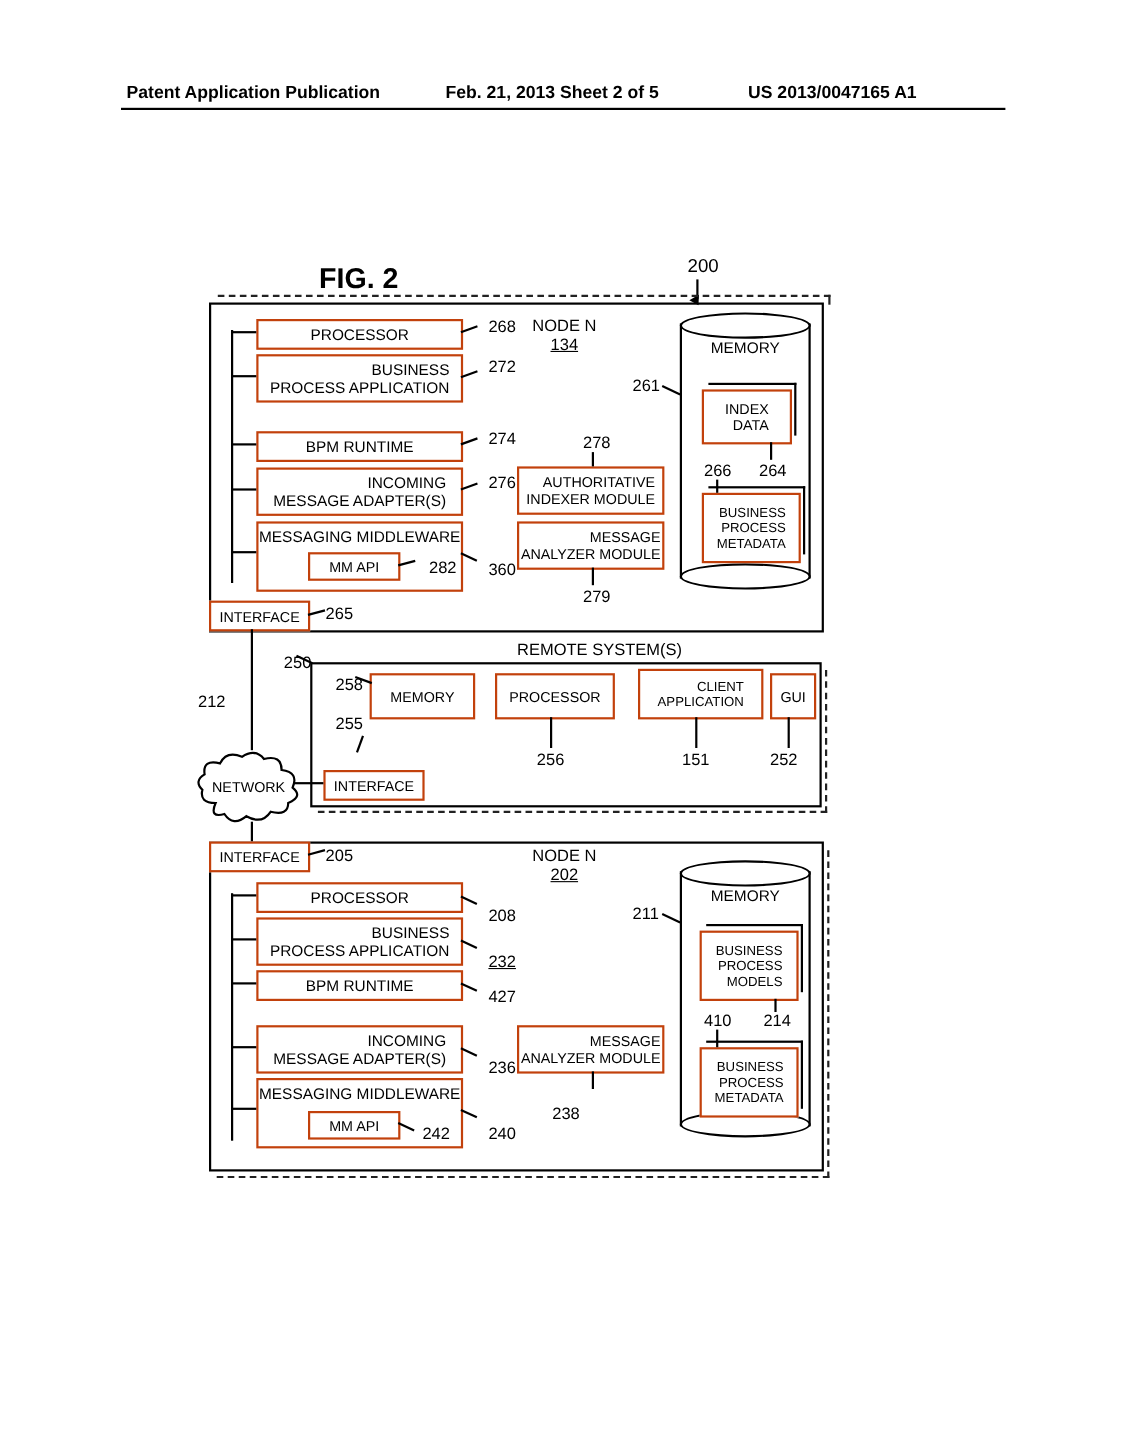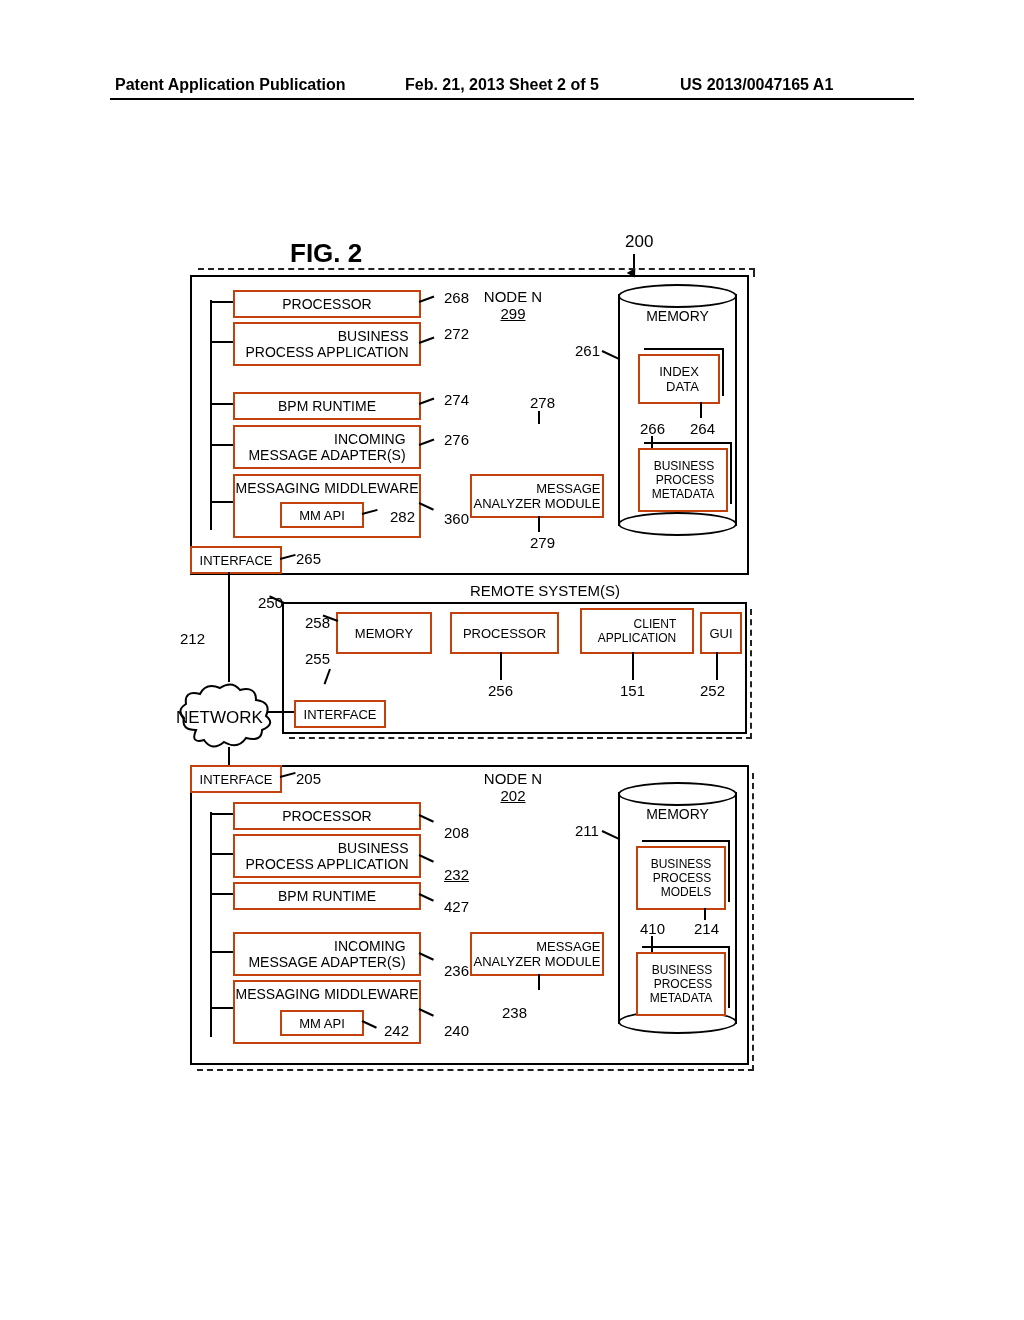--- a/index.html
+++ b/index.html
@@ -99,22 +99,22 @@
   
   .cloud {
     position: absolute;
     width: 100px;
     height: 70px;
   }
   .cloud svg { width: 100%; height: 100%; }
   .cloud .ct {
     position: absolute;
     top: 28px; left: 0; right: 0;
-    text-align: left;
-    font-size: 17px;
+    text-align: center;
+    font-size: 13px;
   }
 
   
   .lead {
     position: absolute;
     background: #000;
   }
   .tick {
     position: absolute;
     width: 16px;
@@ -155,21 +155,21 @@
   <div class="fig-label" style="top:238px;left:290px;">FIG. 2</div>
   <div class="num" style="top:232px;left:625px;font-size:17px;">200</div>
   <div class="lead" style="top:254px;left:633px;width:2px;height:18px;"></div>
   <div class="arrowhead" style="top:270px;left:628px;transform:rotate(150deg);"></div>
 
   <div class="bigbox" style="top:275px;left:190px;width:555px;height:296px;"></div>
   <div class="dash-corner-top" style="top:268px;left:198px;width:555px;height:7px;"></div>
 
   <div class="nodehdr" style="top:288px;left:468px;width:90px;">
     <div>NODE N</div>
-    <div class="ul">299</div>
+    <div class="ul">134</div>
   </div>
 
   <div class="box" style="top:290px;left:233px;width:184px;height:24px;">PROCESSOR</div>
   <div class="num" style="top:289px;left:444px;">268</div>
   <div class="tick" style="top:301px;left:419px;transform:rotate(-20deg);"></div>
 
   <div class="box" style="top:322px;left:233px;width:184px;height:40px;white-space:pre;">BUSINESS
 PROCESS APPLICATION</div>
   <div class="num" style="top:325px;left:444px;">272</div>
   <div class="tick" style="top:342px;left:419px;transform:rotate(-20deg);"></div>
@@ -184,20 +184,22 @@
   <div class="tick" style="top:444px;left:419px;transform:rotate(-20deg);"></div>
 
   <div class="box" style="top:474px;left:233px;width:184px;height:56px;align-items:flex-start;padding-top:4px;">MESSAGING MIDDLEWARE</div>
   <div class="num" style="top:510px;left:444px;">360</div>
   <div class="tick" style="top:502px;left:419px;transform:rotate(25deg);"></div>
 
   <div class="box" style="top:502px;left:280px;width:80px;height:22px;font-size:13px;">MM API</div>
   <div class="num" style="top:508px;left:390px;">282</div>
   <div class="tick" style="top:513px;left:362px;transform:rotate(-15deg);"></div>
 
+  <div class="box" style="top:424px;left:470px;width:130px;height:40px;white-space:pre;font-size:13px;">AUTHORITATIVE
+INDEXER MODULE</div>
   <div class="num" style="top:394px;left:530px;">278</div>
   <div class="lead" style="top:411px;left:538px;width:2px;height:13px;"></div>
 
   <div class="box" style="top:474px;left:470px;width:130px;height:40px;white-space:pre;font-size:13px;">MESSAGE
 ANALYZER MODULE</div>
   <div class="num" style="top:534px;left:530px;">279</div>
   <div class="lead" style="top:516px;left:538px;width:2px;height:16px;"></div>
 
   <div class="cyl" style="top:284px;left:618px;width:119px;height:252px;">
     <div class="body"></div>

